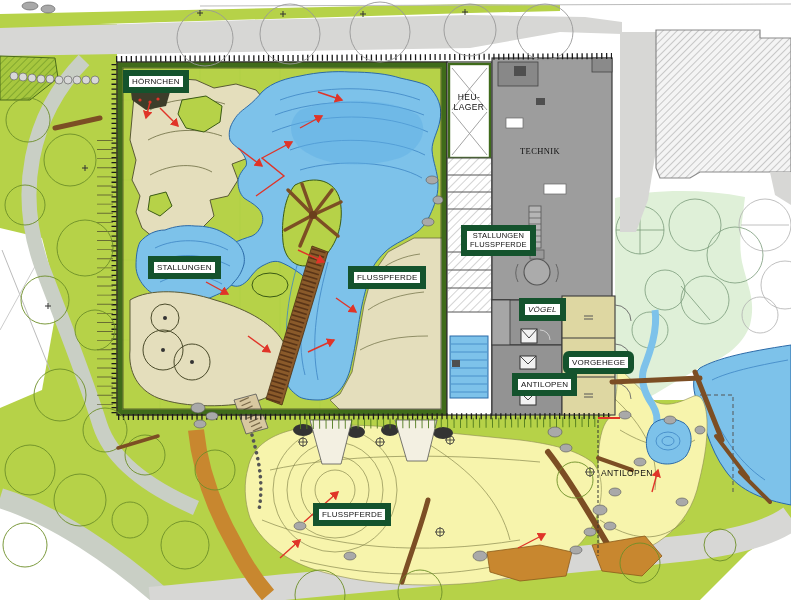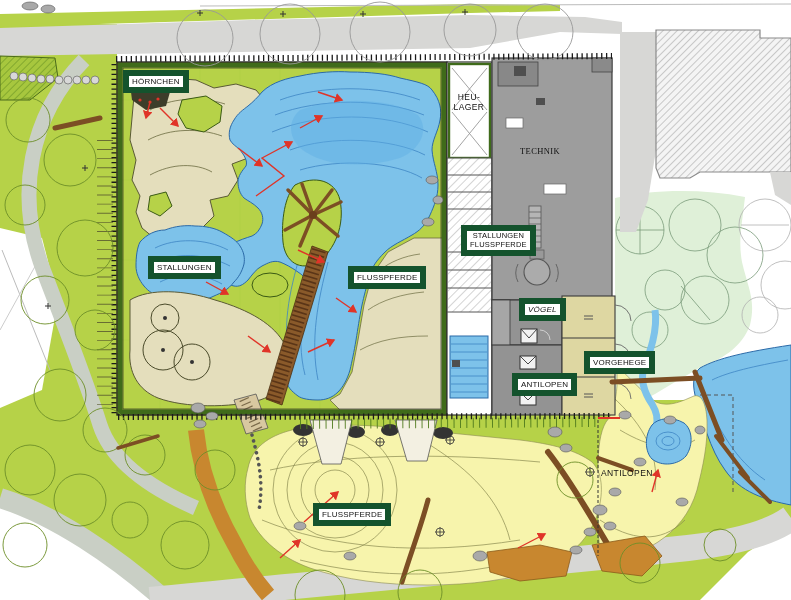--- a/index.html
+++ b/index.html
@@ -483,17 +483,17 @@
   <div>LAGER</div>
 </div>
 <div class="lbl-plain" style="left:520px;top:146px;font-family:Liberation Serif, serif;">TECHNIK</div>
 <div class="lbl lbl-sm lbl-center" style="left:445px;top:225px;margin-left:16px;">
   <div>STALLUNGEN</div>
   <div>FLUSSPFERDE</div>
 </div>
 <div class="lbl" style="left:148px;top:256px;">STALLUNGEN</div>
 <div class="lbl" style="left:348px;top:266px;">FLUSSPFERDE</div>
 <div class="lbl" style="left:519px;top:298px;font-style:italic;">VÖGEL</div>
-<div class="lbl" style="left:584px;top:351px;">VORGEHEGE</div>
+<div class="lbl" style="left:563px;top:351px;border-radius:6px;">VORGEHEGE</div>
 <div class="lbl" style="left:512px;top:373px;">ANTILOPEN</div>
 <div class="lbl-plain" style="left:601px;top:468px;">ANTILOPEN</div>
 <div class="lbl" style="left:313px;top:503px;">FLUSSPFERDE</div>
 </div>
 
 </body></html>

